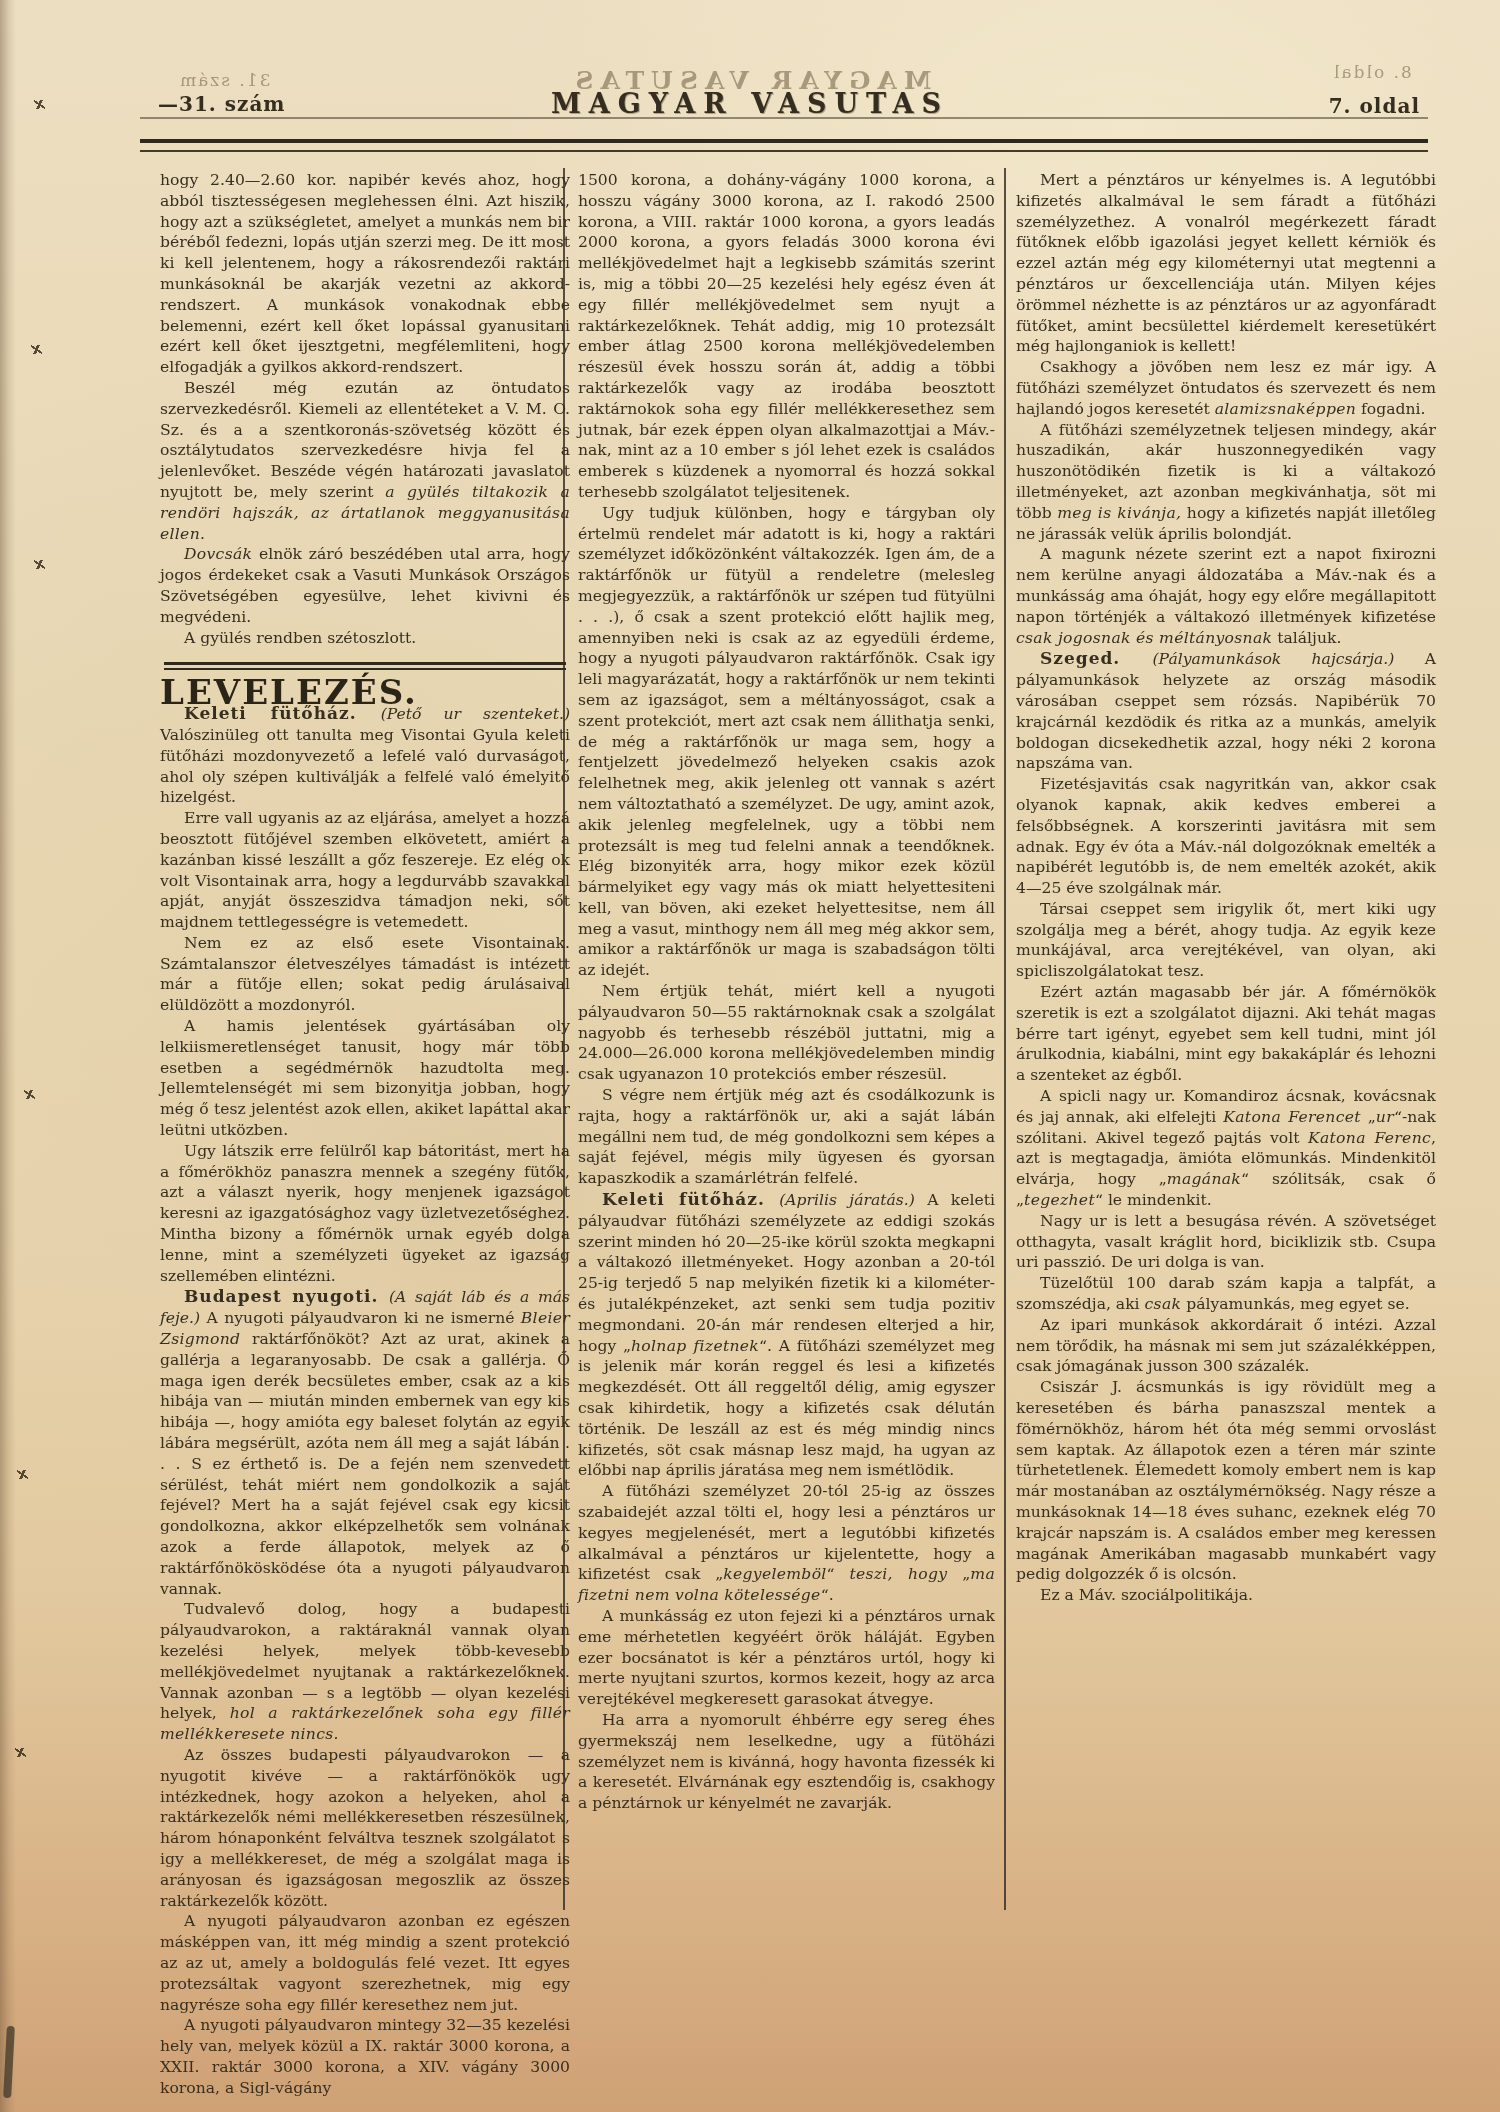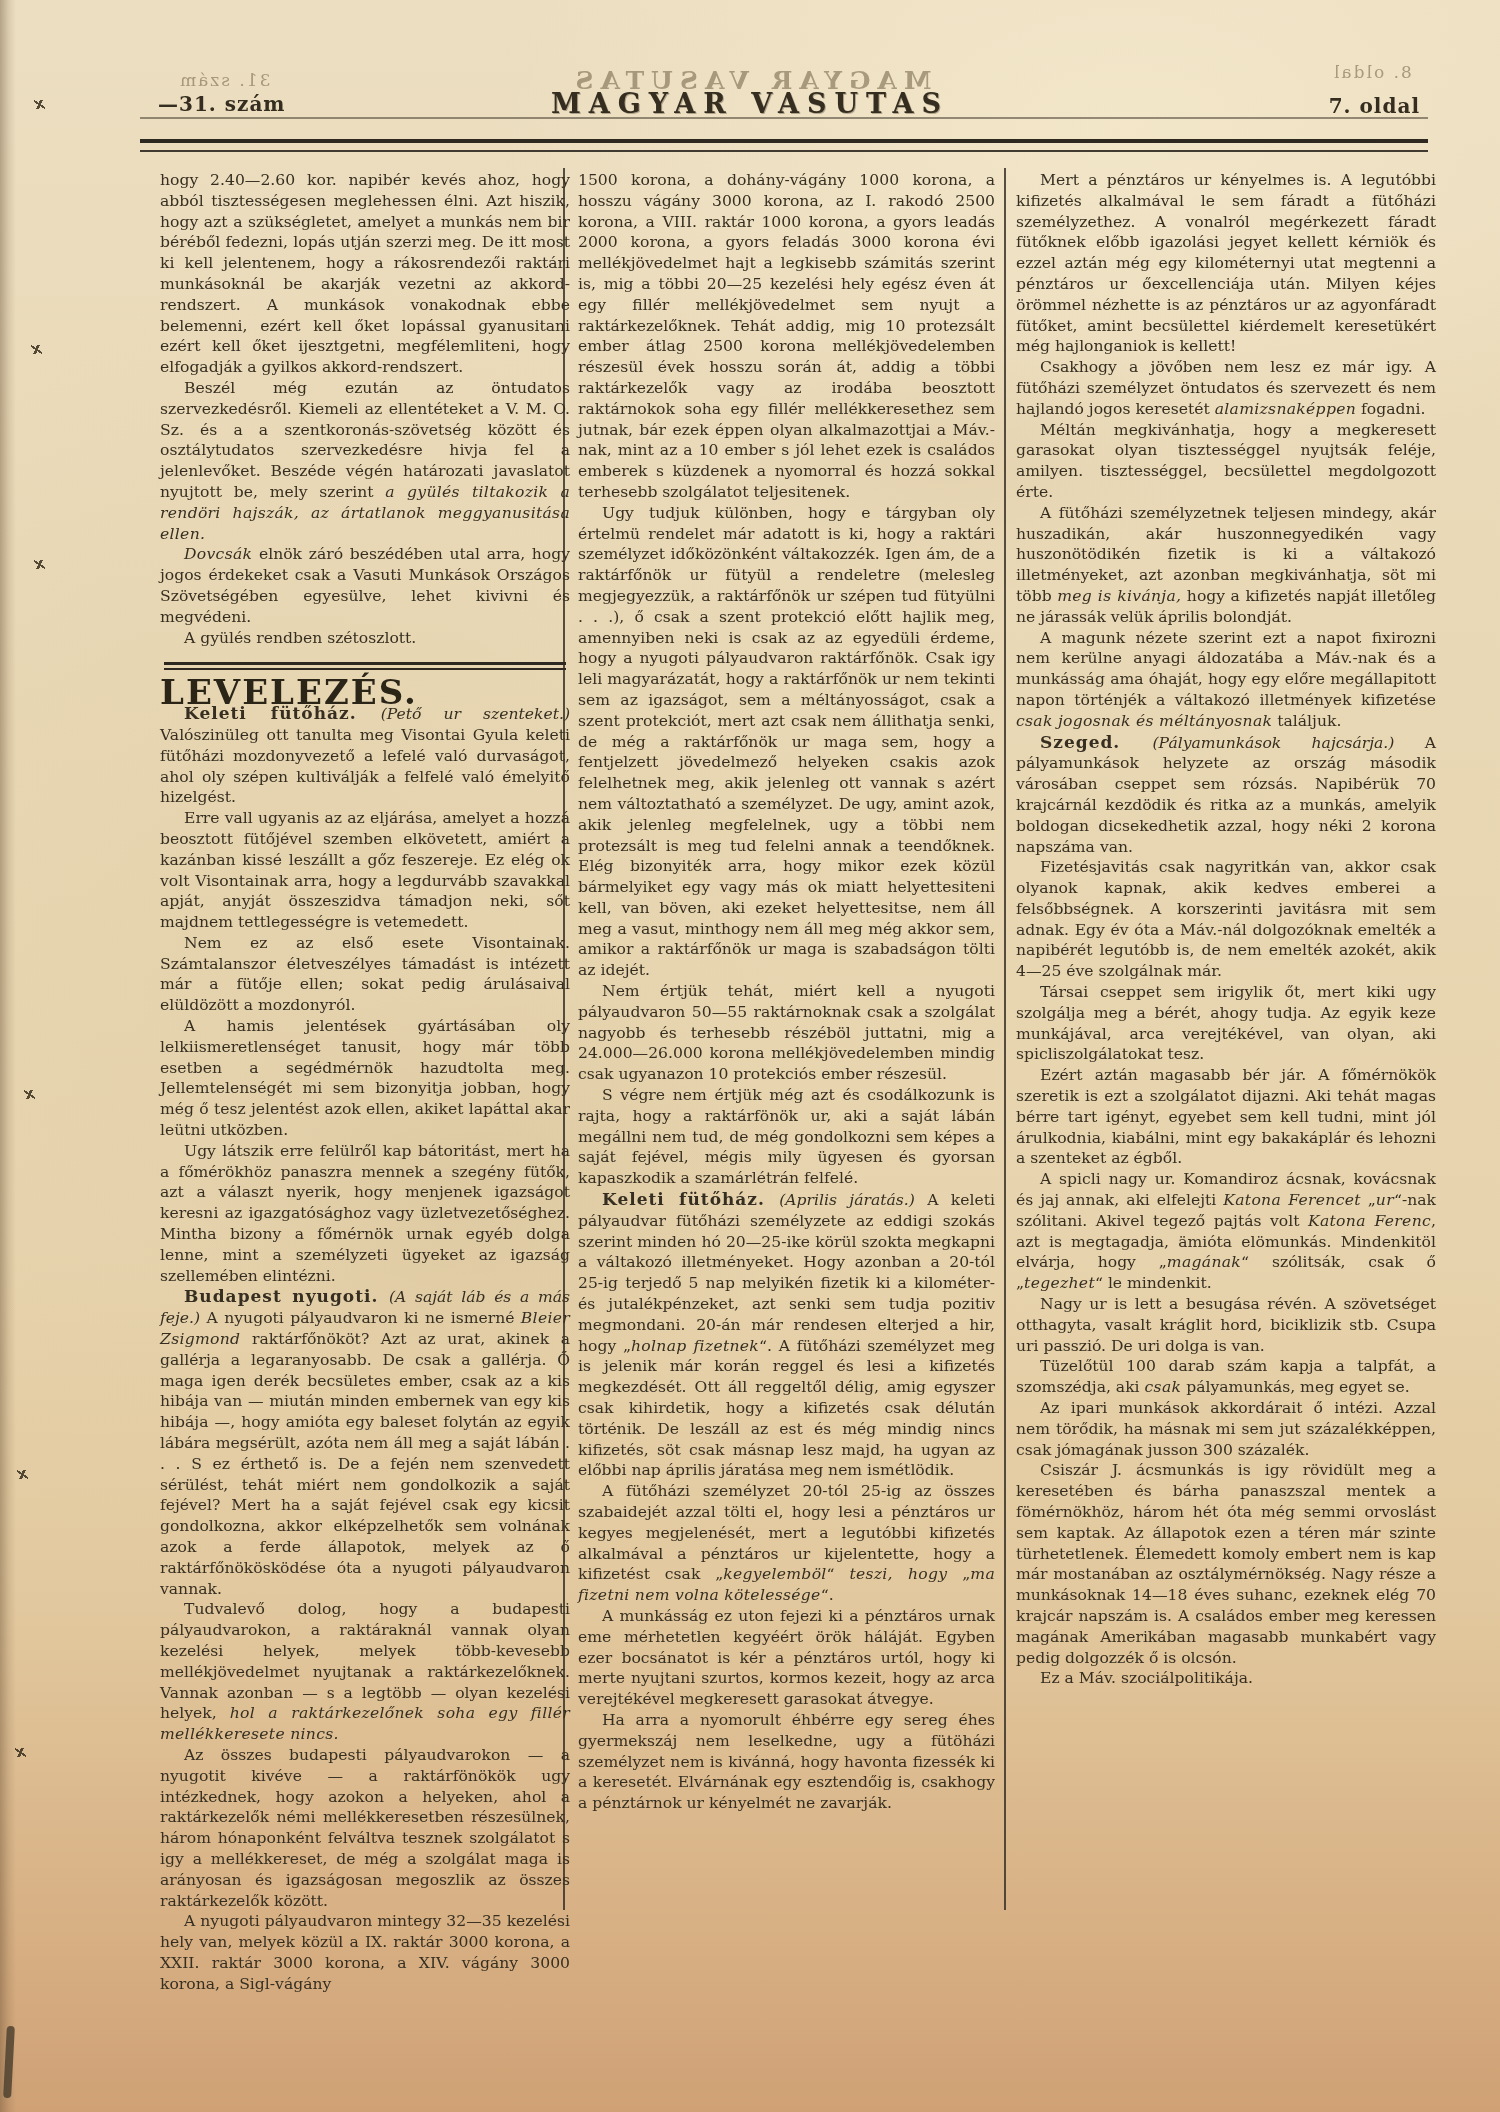--- a/index.html
+++ b/index.html
@@ -94,36 +94,36 @@
       <div class="section-rule"></div>
       <p class="section-title">LEVELEZÉS.</p>
       <p class="indent"><span class="lead">Keleti fütőház. </span><span class="note">(Pető ur szenteket.) </span><span>Valószinüleg ott tanulta meg Visontai Gyula keleti fütőházi mozdonyvezető a lefelé való durvaságot, ahol oly szépen kultiválják a felfelé való émelyitő hizelgést.</span></p>
       <p class="indent"><span>Erre vall ugyanis az az eljárása, amelyet a hozzá beosztott fütőjével szemben elkövetett, amiért a kazánban kissé leszállt a gőz feszereje. Ez elég ok volt Visontainak arra, hogy a legdurvább szavakkal apját, anyját összeszidva támadjon neki, sőt majdnem tettlegességre is vetemedett.</span></p>
       <p class="indent"><span>Nem ez az első esete Visontainak. Számtalanszor életveszélyes támadást is intézett már a fütője ellen; sokat pedig árulásaival elüldözött a mozdonyról.</span></p>
       <p class="indent"><span>A hamis jelentések gyártásában oly lelkiismeretlenséget tanusit, hogy már több esetben a segédmérnök hazudtolta meg. Jellemtelenségét mi sem bizonyitja jobban, hogy még ő tesz jelentést azok ellen, akiket lapáttal akar leütni utközben.</span></p>
       <p class="indent"><span>Ugy látszik erre felülről kap bátoritást, mert ha a főmérökhöz panaszra mennek a szegény fütők, azt a választ nyerik, hogy menjenek igazságot keresni az igazgatósághoz vagy üzletvezetőséghez. Mintha bizony a főmérnök urnak egyéb dolga lenne, mint a személyzeti ügyeket az igazság szellemében elintézni.</span></p>
       <p class="indent"><span class="lead">Budapest nyugoti. </span><span class="note">(A saját láb és a más feje.) </span><span>A nyugoti pályaudvaron ki ne ismerné </span><i>Bleier Zsigmond</i><span> raktárfőnököt? Azt az urat, akinek a gallérja a legaranyosabb. De csak a gallérja. Ő maga igen derék becsületes ember, csak az a kis hibája van — miután minden embernek van egy kis hibája —, hogy amióta egy baleset folytán az egyik lábára megsérült, azóta nem áll meg a saját lábán . . . S ez érthető is. De a fején nem szenvedett sérülést, tehát miért nem gondolkozik a saját fejével? Mert ha a saját fejével csak egy kicsit gondolkozna, akkor elképzelhetők sem volnának azok a ferde állapotok, melyek az ő raktárfőnökösködése óta a nyugoti pályaudvaron vannak.</span></p>
       <p class="indent"><span>Tudvalevő dolog, hogy a budapesti pályaudvarokon, a raktáraknál vannak olyan kezelési helyek, melyek több-kevesebb mellékjövedelmet nyujtanak a raktárkezelőknek. Vannak azonban — s a legtöbb — olyan kezelési helyek, </span><i>hol a raktárkezelőnek soha egy fillér mellékkeresete nincs.</i></p>
       <p class="indent"><span>Az összes budapesti pályaudvarokon — a nyugotit kivéve — a raktárfönökök ugy intézkednek, hogy azokon a helyeken, ahol a raktárkezelők némi mellékkeresetben részesülnek, három hónaponként felváltva tesznek szolgálatot s igy a mellékkereset, de még a szolgálat maga is arányosan és igazságosan megoszlik az összes raktárkezelők között.</span></p>
+      <p class="indent"><span>A nyugoti pályaudvaron azonban ez egészen másképpen van, itt még mindig a szent protekció az az ut, amely a boldogulás felé vezet. Itt egyes protezsáltak vagyont szerezhetnek, mig egy nagyrésze soha egy fillér keresethez nem jut.</span></p>
       <p class="indent"><span>A nyugoti pályaudvaron mintegy 32—35 kezelési hely van, melyek közül a IX. raktár 3000 korona, a XXII. raktár 3000 korona, a XIV. vágány 3000 korona, a Sigl-vágány</span></p>
     </div>
   <div class="col col-2">
       <p class=""><span>1500 korona, a dohány-vágány 1000 korona, a hosszu vágány 3000 korona, az I. rakodó 2500 korona, a VIII. raktár 1000 korona, a gyors leadás 2000 korona, a gyors feladás 3000 korona évi mellékjövedelmet hajt a legkisebb számitás szerint is, mig a többi 20—25 kezelési hely egész éven át egy fillér mellékjövedelmet sem nyujt a raktárkezelőknek. Tehát addig, mig 10 protezsált ember átlag 2500 korona mellékjövedelemben részesül évek hosszu során át, addig a többi raktárkezelők vagy az irodába beosztott raktárnokok soha egy fillér mellékkeresethez sem jutnak, bár ezek éppen olyan alkalmazottjai a Máv.-nak, mint az a 10 ember s jól lehet ezek is családos emberek s küzdenek a nyomorral és hozzá sokkal terhesebb szolgálatot teljesitenek.</span></p>
       <p class="indent"><span>Ugy tudjuk különben, hogy e tárgyban oly értelmü rendelet már adatott is ki, hogy a raktári személyzet időközönként váltakozzék. Igen ám, de a raktárfőnök ur fütyül a rendeletre (melesleg megjegyezzük, a raktárfőnök ur szépen tud fütyülni . . .), ő csak a szent protekció előtt hajlik meg, amennyiben neki is csak az az egyedüli érdeme, hogy a nyugoti pályaudvaron raktárfőnök. Csak igy leli magyarázatát, hogy a raktárfőnök ur nem tekinti sem az igazságot, sem a méltányosságot, csak a szent protekciót, mert azt csak nem állithatja senki, de még a raktárfőnök ur maga sem, hogy a fentjelzett jövedelmező helyeken csakis azok felelhetnek meg, akik jelenleg ott vannak s azért nem változtatható a személyzet. De ugy, amint azok, akik jelenleg megfelelnek, ugy a többi nem protezsált is meg tud felelni annak a teendőknek. Elég bizonyiték arra, hogy mikor ezek közül bármelyiket egy vagy más ok miatt helyettesiteni kell, van böven, aki ezeket helyettesitse, nem áll meg a vasut, minthogy nem áll meg még akkor sem, amikor a raktárfőnök ur maga is szabadságon tölti az idejét.</span></p>
       <p class="indent"><span>Nem értjük tehát, miért kell a nyugoti pályaudvaron 50—55 raktárnoknak csak a szolgálat nagyobb és terhesebb részéböl juttatni, mig a 24.000—26.000 korona mellékjövedelemben mindig csak ugyanazon 10 protekciós ember részesül.</span></p>
       <p class="indent"><span>S végre nem értjük még azt és csodálkozunk is rajta, hogy a raktárfönök ur, aki a saját lábán megállni nem tud, de még gondolkozni sem képes a saját fejével, mégis mily ügyesen és gyorsan kapaszkodik a szamárlétrán felfelé.</span></p>
       <p class="indent"><span class="lead">Keleti fütőház. </span><span class="note">(Aprilis járatás.) </span><span>A keleti pályaudvar fütőházi személyzete az eddigi szokás szerint minden hó 20—25-ike körül szokta megkapni a váltakozó illetményeket. Hogy azonban a 20-tól 25-ig terjedő 5 nap melyikén fizetik ki a kilométer- és jutalékpénzeket, azt senki sem tudja pozitiv megmondani. 20-án már rendesen elterjed a hir, hogy „</span><i>holnap fizetnek</i><span>“. A fütőházi személyzet meg is jelenik már korán reggel és lesi a kifizetés megkezdését. Ott áll reggeltől délig, amig egyszer csak kihirdetik, hogy a kifizetés csak délután történik. De leszáll az est és még mindig nincs kifizetés, söt csak másnap lesz majd, ha ugyan az előbbi nap április járatása meg nem ismétlödik.</span></p>
       <p class="indent"><span>A fütőházi személyzet 20-tól 25-ig az összes szabaidejét azzal tölti el, hogy lesi a pénztáros ur kegyes megjelenését, mert a legutóbbi kifizetés alkalmával a pénztáros ur kijelentette, hogy a kifizetést csak „</span><i>kegyelemböl</i><span>“ </span><i>teszi, hogy</i><span> „</span><i>ma fizetni nem volna kötelessége</i><span>“.</span></p>
       <p class="indent"><span>A munkásság ez uton fejezi ki a pénztáros urnak eme mérhetetlen kegyéért örök háláját. Egyben ezer bocsánatot is kér a pénztáros urtól, hogy ki merte nyujtani szurtos, kormos kezeit, hogy az arca verejtékével megkeresett garasokat átvegye.</span></p>
       <p class="indent"><span>Ha arra a nyomorult éhbérre egy sereg éhes gyermekszáj nem leselkedne, ugy a fütöházi személyzet nem is kivánná, hogy havonta fizessék ki a keresetét. Elvárnának egy esztendőig is, csakhogy a pénztárnok ur kényelmét ne zavarják.</span></p>
     </div>
   <div class="col col-3">
       <p class="indent"><span>Mert a pénztáros ur kényelmes is. A legutóbbi kifizetés alkalmával le sem fáradt a fütőházi személyzethez. A vonalról megérkezett fáradt fütőknek előbb igazolási jegyet kellett kérniök és ezzel aztán még egy kilométernyi utat megtenni a pénztáros ur őexcellenciája után. Milyen kéjes örömmel nézhette is az pénztáros ur az agyonfáradt fütőket, amint becsülettel kiérdemelt keresetükért még hajlonganiok is kellett!</span></p>
       <p class="indent"><span>Csakhogy a jövőben nem lesz ez már igy. A fütőházi személyzet öntudatos és szervezett és nem hajlandó jogos keresetét </span><i>alamizsnaképpen</i><span> fogadni.</span></p>
-      <p class="indent"><span>Méltán megkivánhatja, hogy a megkeresett garasokat olyan tisztességgel nyujtsák feléje, amilyen. tisztességgel, becsülettel megdolgozott érte.</span></p>
       <p class="indent"><span>A fütőházi személyzetnek teljesen mindegy, akár huszadikán, akár huszonnegyedikén vagy huszonötödikén fizetik is ki a váltakozó illetményeket, azt azonban megkivánhatja, söt mi több </span><i>meg is kivánja,</i><span> hogy a kifizetés napját illetőleg ne járassák velük április bolondját.</span></p>
       <p class="indent"><span>A magunk nézete szerint ezt a napot fixirozni nem kerülne anyagi áldozatába a Máv.-nak és a munkásság ama óhaját, hogy egy előre megállapitott napon történjék a váltakozó illetmények kifizetése </span><i>csak jogosnak és méltányosnak</i><span> találjuk.</span></p>
       <p class="indent"><span class="lead">Szeged. </span><span class="note">(Pályamunkások hajcsárja.) </span><span>A pályamunkások helyzete az ország második városában cseppet sem rózsás. Napibérük 70 krajcárnál kezdödik és ritka az a munkás, amelyik boldogan dicsekedhetik azzal, hogy néki 2 korona napszáma van.</span></p>
       <p class="indent"><span>Fizetésjavitás csak nagyritkán van, akkor csak olyanok kapnak, akik kedves emberei a felsőbbségnek. A korszerinti javitásra mit sem adnak. Egy év óta a Máv.-nál dolgozóknak emelték a napibérét legutóbb is, de nem emelték azokét, akik 4—25 éve szolgálnak már.</span></p>
       <p class="indent"><span>Társai cseppet sem irigylik őt, mert kiki ugy szolgálja meg a bérét, ahogy tudja. Az egyik keze munkájával, arca verejtékével, van olyan, aki spicliszolgálatokat tesz.</span></p>
       <p class="indent"><span>Ezért aztán magasabb bér jár. A főmérnökök szeretik is ezt a szolgálatot dijazni. Aki tehát magas bérre tart igényt, egyebet sem kell tudni, mint jól árulkodnia, kiabálni, mint egy bakakáplár és lehozni a szenteket az égből.</span></p>
       <p class="indent"><span>A spicli nagy ur. Komandiroz ácsnak, kovácsnak és jaj annak, aki elfelejti </span><i>Katona Ferencet</i><span> „</span><i>ur</i><span>“-nak szólitani. Akivel tegező pajtás volt </span><i>Katona Ferenc</i><span>, azt is megtagadja, ämióta elömunkás. Mindenkitöl elvárja, hogy „</span><i>magának</i><span>“ szólitsák, csak ő „</span><i>tegezhet</i><span>“ le mindenkit.</span></p>
       <p class="indent"><span>Nagy ur is lett a besugása révén. A szövetséget otthagyta, vasalt kráglit hord, biciklizik stb. Csupa uri passzió. De uri dolga is van.</span></p>
       <p class="indent"><span>Tüzelőtül 100 darab szám kapja a talpfát, a szomszédja, aki </span><i>csak</i><span> pályamunkás, meg egyet se.</span></p>
       <p class="indent"><span>Az ipari munkások akkordárait ő intézi. Azzal nem törődik, ha másnak mi sem jut százalékképpen, csak jómagának jusson 300 százalék.</span></p>

